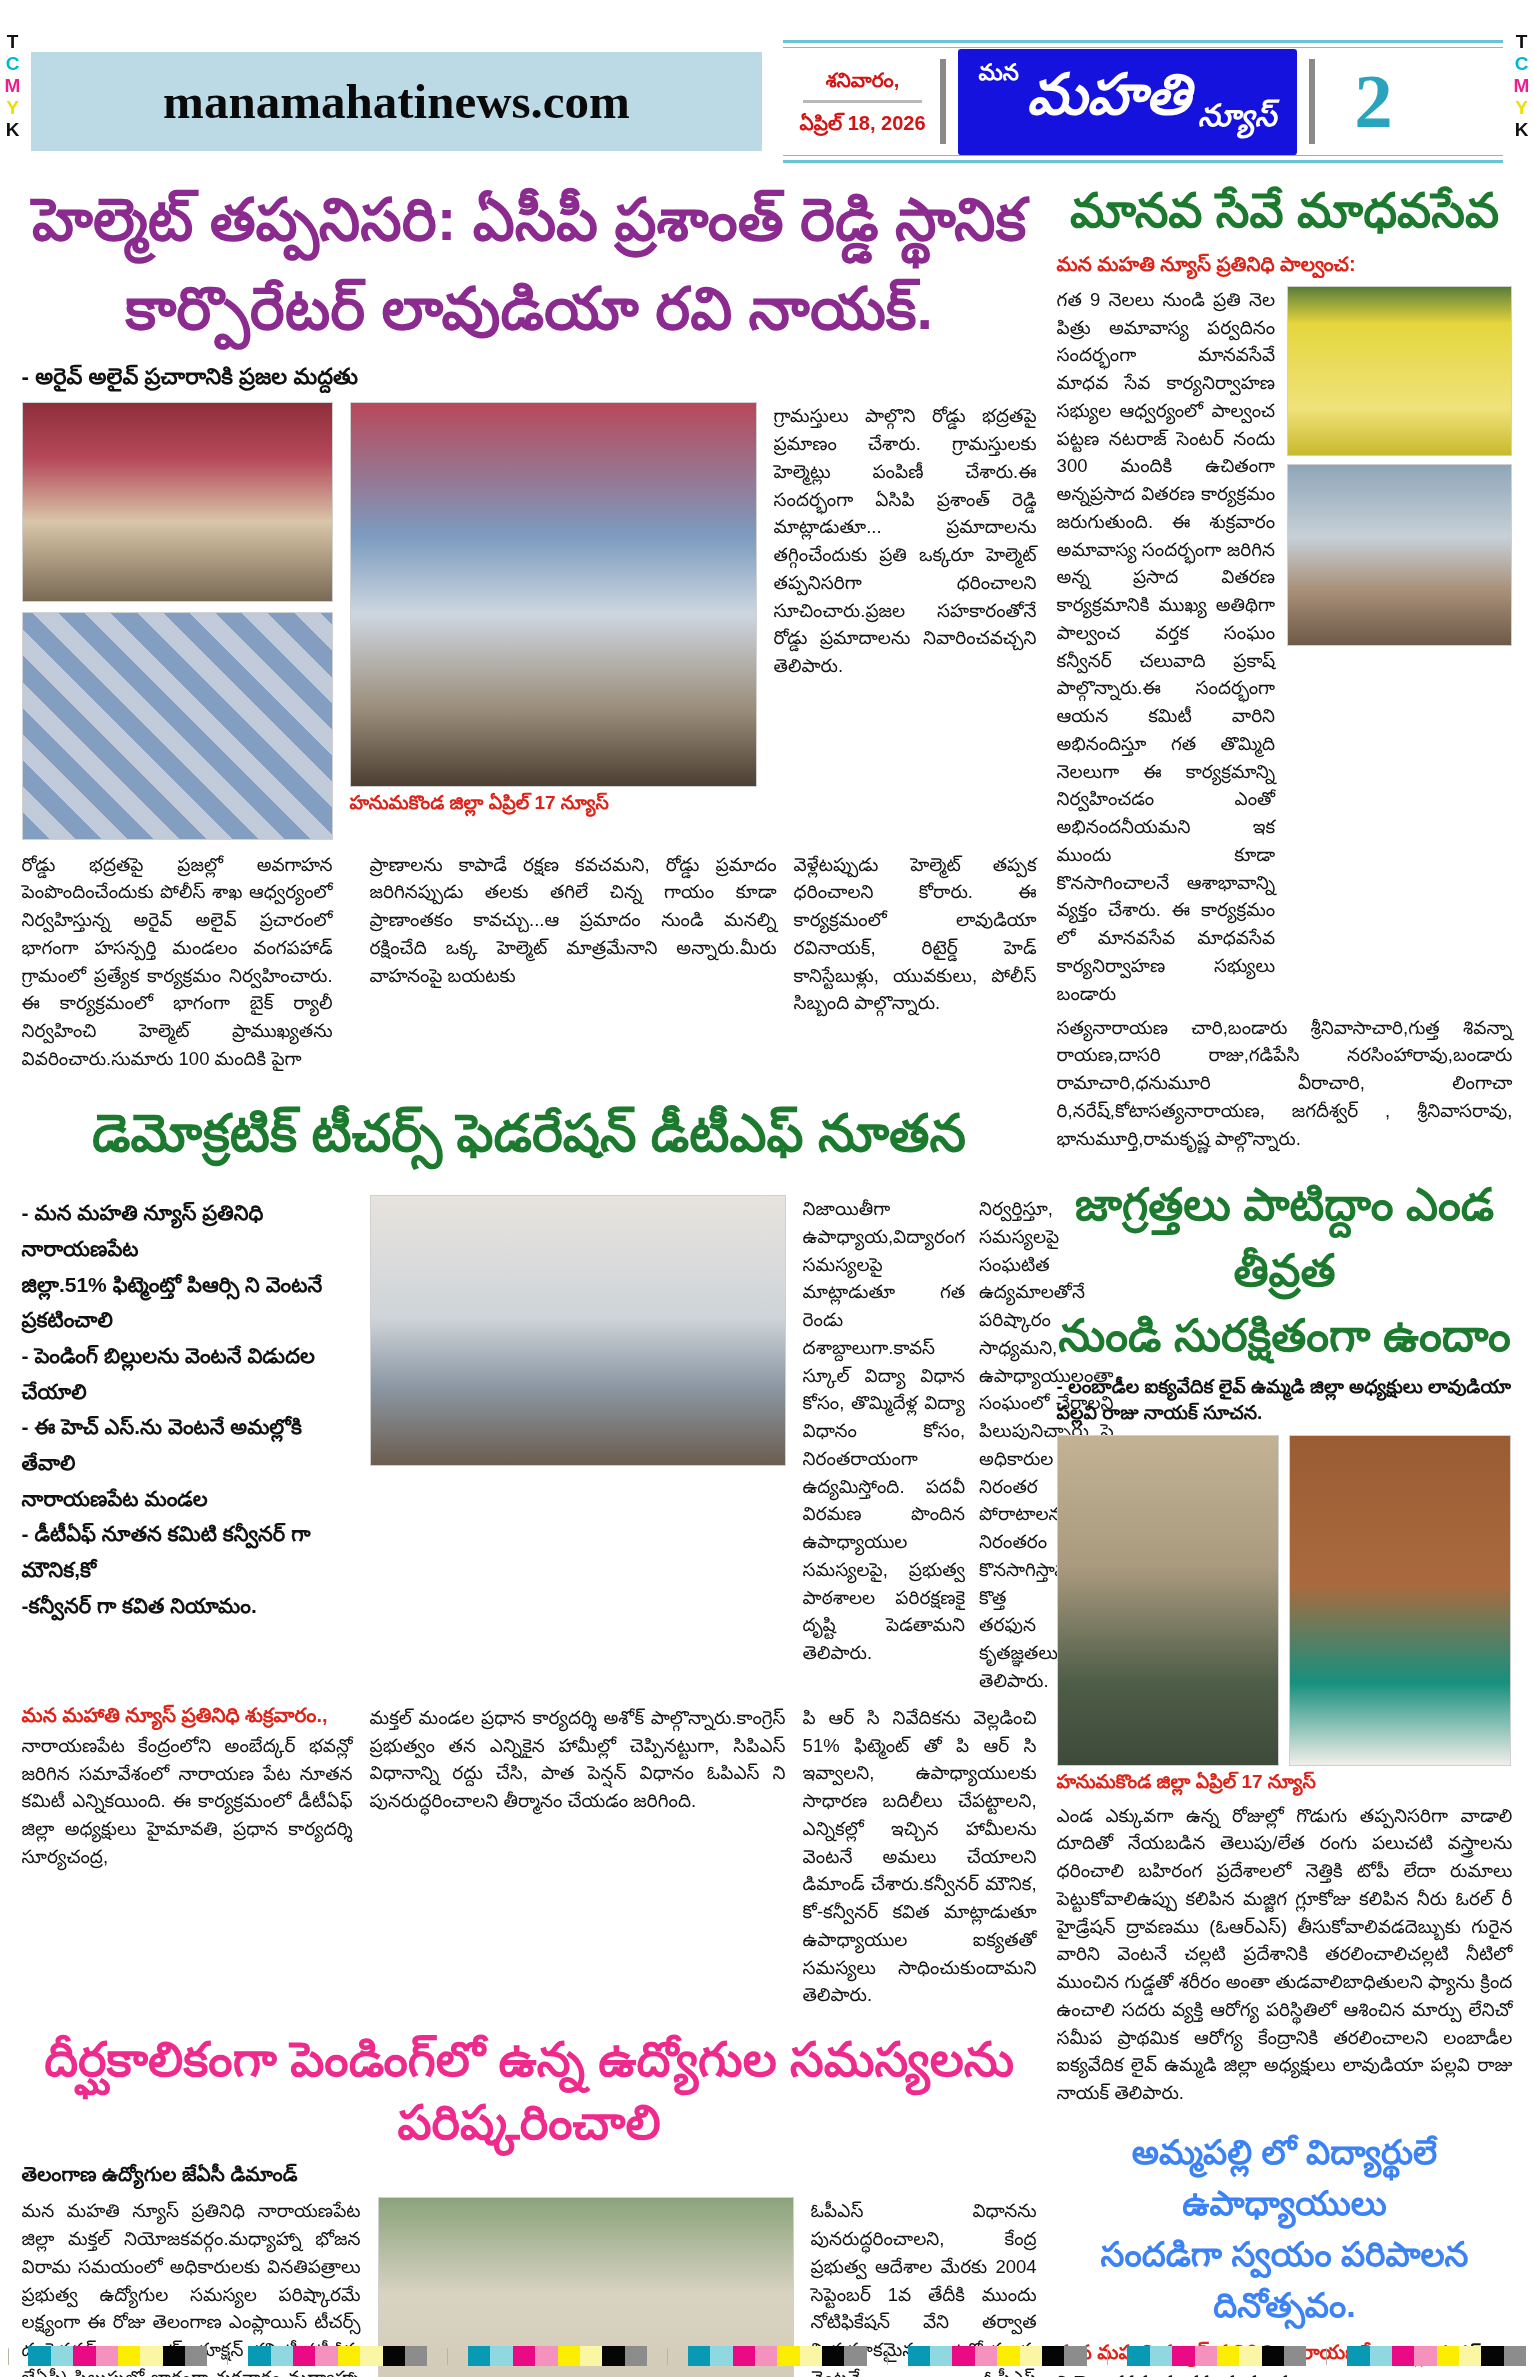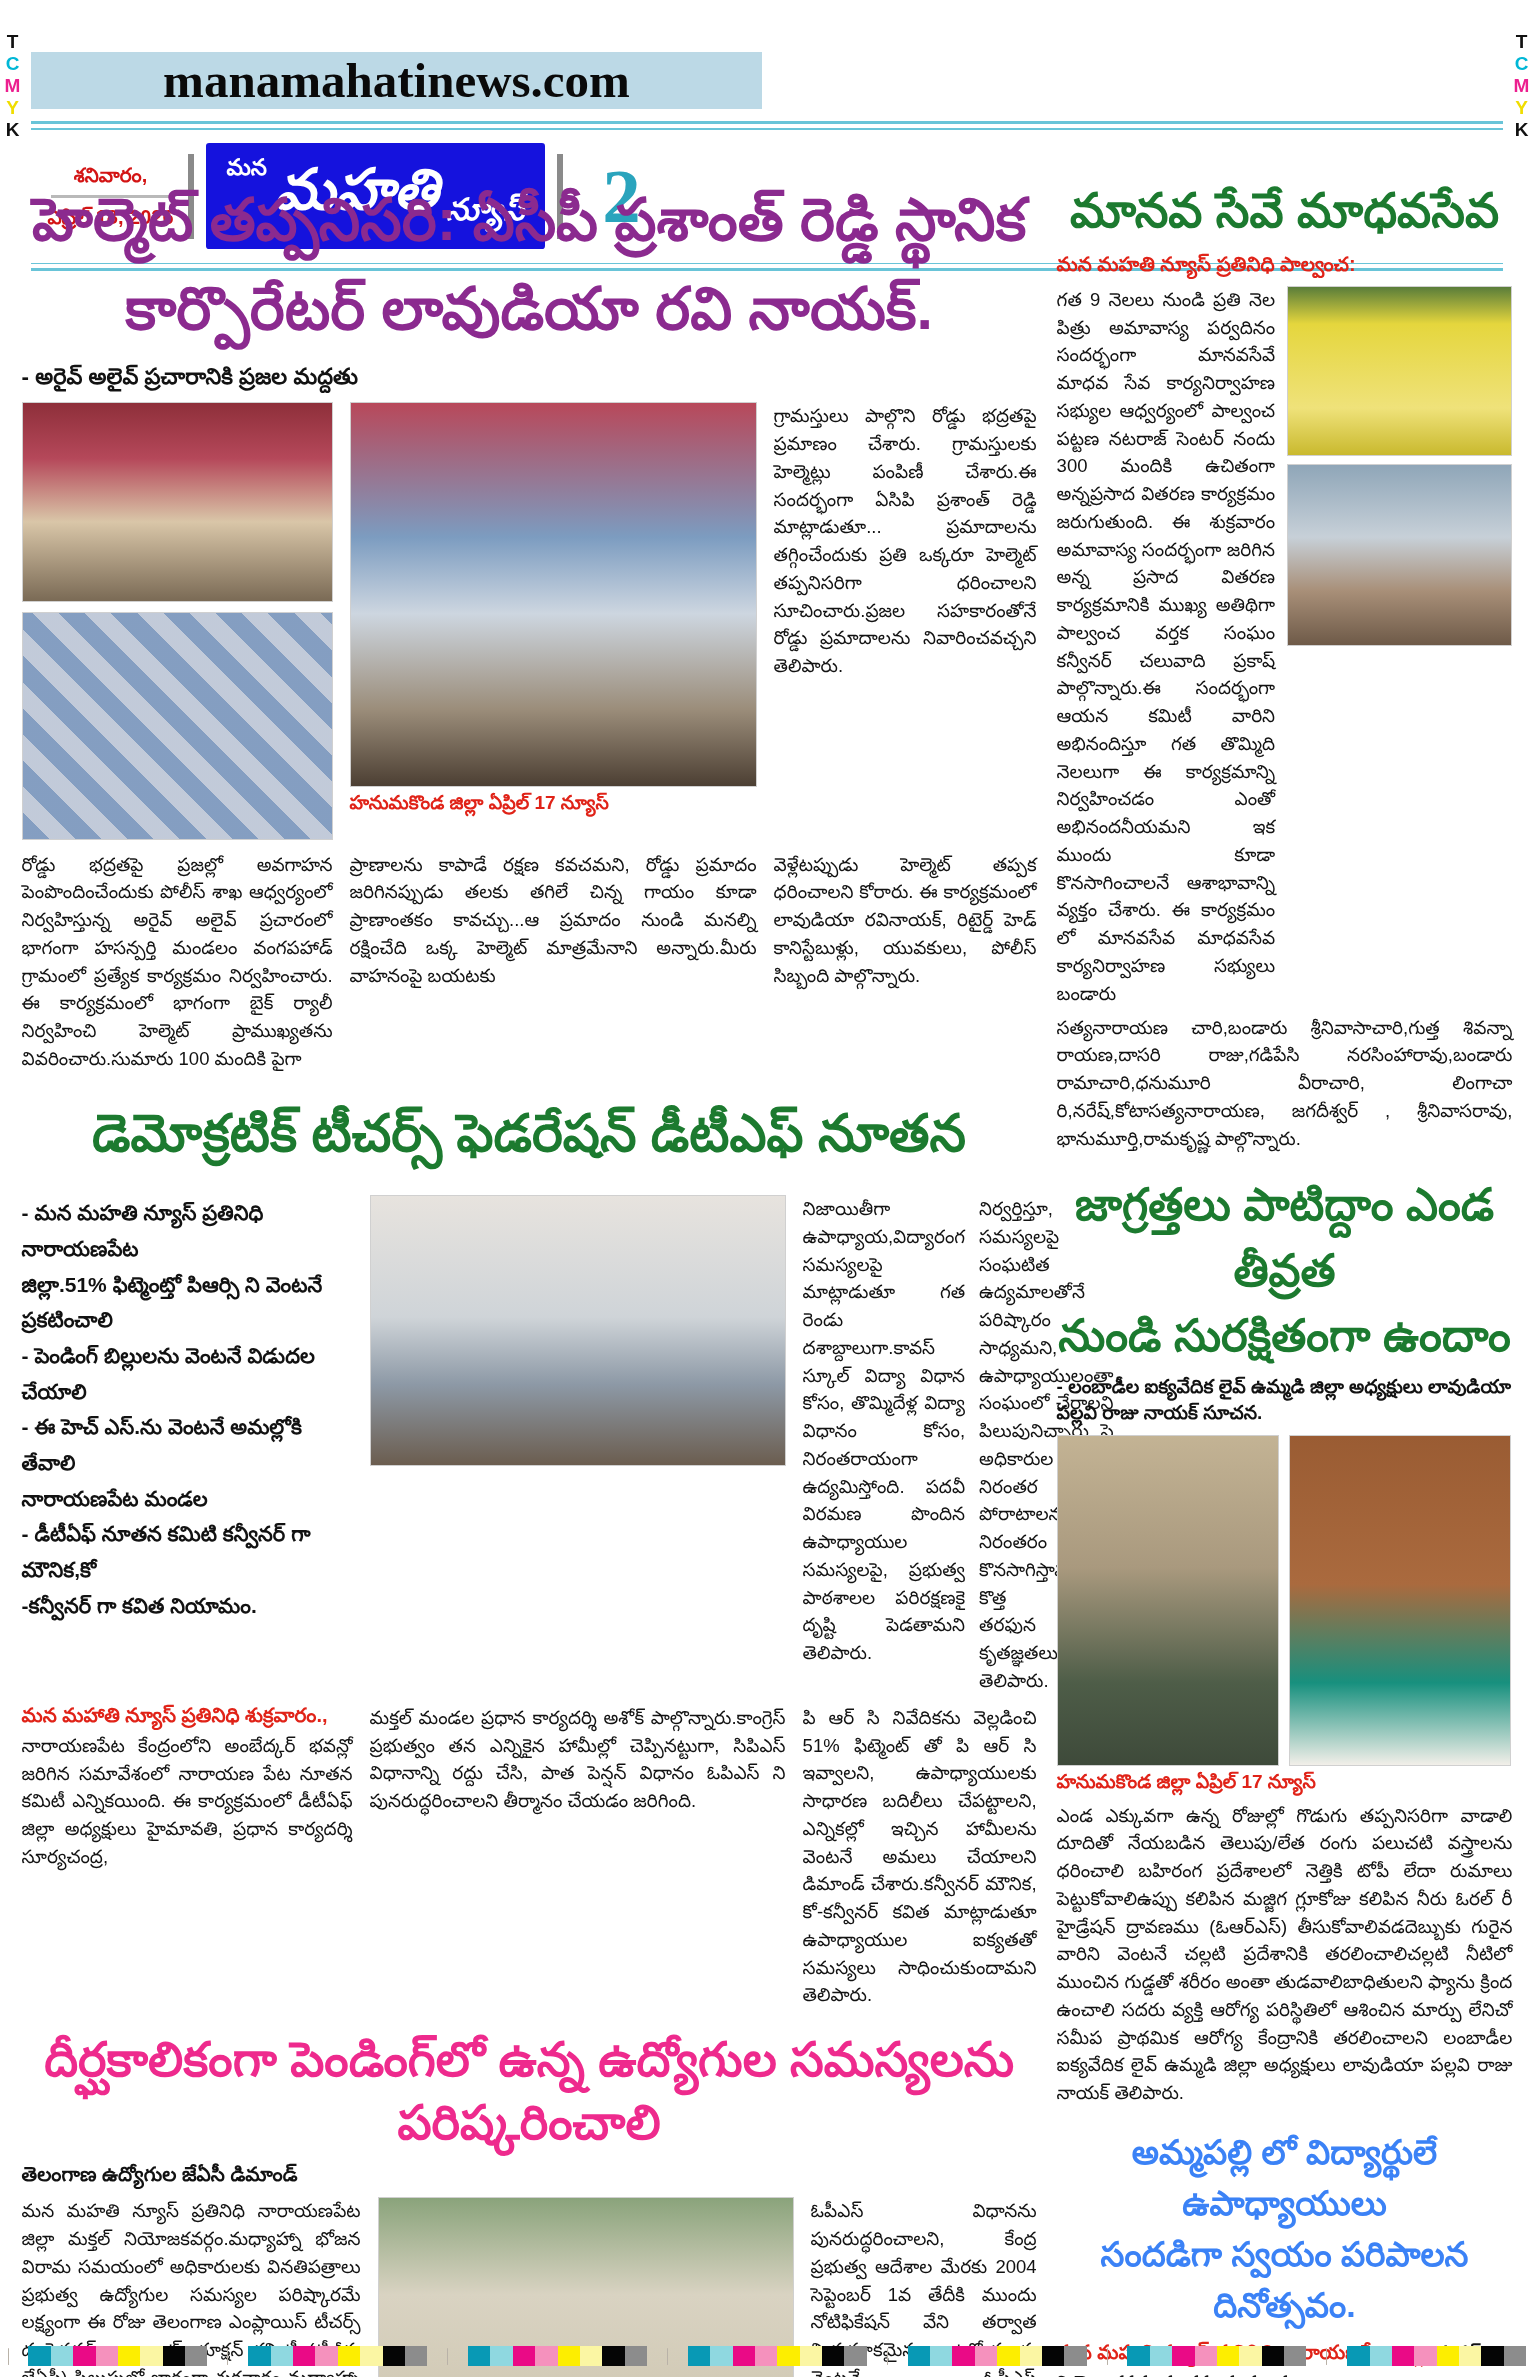--- a/index.html
+++ b/index.html
@@ -5,21 +5,21 @@
   html,body{margin:0;padding:0;background:#ffffff;}
   .page{position:relative;width:1534px;height:2377px;background:#fff;overflow:hidden;
         font-family:"Liberation Sans",sans-serif;color:#121212;}
   
   .reg-col{position:absolute;top:32px;display:flex;flex-direction:column;gap:3.1px;
            font-weight:bold;font-size:19px;line-height:1;}
   .reg-left{left:4.6px;}
   .reg-right{right:4.6px;}
   .reg-col span{display:block;text-align:center;}
   
-  .header{position:absolute;top:40px;left:31px;right:31px;height:123px;display:flex;gap:12px;flex-direction:column;}
+  .header{position:absolute;top:40px;left:31px;right:31px;height:123px;display:flex;gap:21px;}
   .site-box{width:731px;height:99px;margin-top:12.3px;background:#bcd9e6;display:flex;
             align-items:center;justify-content:center;}
   .site-box .site{font-family:"Liberation Serif",serif;font-weight:bold;font-size:49px;color:#0a0a0a;}
   .mast-box{flex:1;border-top:3.1px solid #69c4d8;border-bottom:3.1px solid #69c4d8;position:relative;
             display:flex;align-items:center;padding:19px 14px;box-sizing:border-box;}
   .mast-box:before{content:"";position:absolute;left:0;right:0;top:3.9px;height:1.5px;background:#69c4d8;}
   .mast-box:after{content:"";position:absolute;left:0;right:0;bottom:3.9px;height:1.5px;background:#69c4d8;}
   .date-block{width:131px;text-align:center;color:#d31414;font-weight:bold;font-size:20px;line-height:1.5;}
   .date-block .rule{height:3.1px;background:#b9b9b9;margin:4.6px 6.2px;}
   .v-div{width:5.4px;background:#8a8a8a;height:85px;margin:0 12.3px;}
@@ -112,21 +112,21 @@
           <div style="width:407px;flex:none;">
             <div class="photo" style="height:385px;background:linear-gradient(180deg,#b8485a 0%,#7c9cc0 35%,#cdd6e0 55%,#9b8d7a 80%,#4c3f33 100%);"></div>
             <div class="caption-red">హనుమకొండ జిల్లా ఏప్రిల్ 17 న్యూస్</div>
           </div>
           <div style="flex:1;min-width:0;">
             <div class="body-text">గ్రామస్తులు పాల్గొని రోడ్డు భద్రతపై ప్రమాణం చేశారు. గ్రామస్తులకు హెల్మెట్లు పంపిణీ చేశారు.ఈ సందర్భంగా ఏసిపి ప్రశాంత్ రెడ్డి మాట్లాడుతూ... ప్రమాదాలను తగ్గించేందుకు ప్రతి ఒక్కరూ హెల్మెట్ తప్పనిసరిగా ధరించాలని సూచించారు.ప్రజల సహకారంతోనే రోడ్డు ప్రమాదాలను నివారించవచ్చని తెలిపారు.</div>
           </div>
         </div>
         <div class="flex-row" style="margin-top:10.8px;">
           <div class="body-text" style="width:311px;flex:none;">రోడ్డు భద్రతపై ప్రజల్లో అవగాహన పెంపొందించేందుకు పోలీస్ శాఖ ఆధ్వర్యంలో నిర్వహిస్తున్న అరైవ్ అలైవ్ ప్రచారంలో భాగంగా హసన్పర్తి మండలం వంగపహాడ్ గ్రామంలో ప్రత్యేక కార్యక్రమం నిర్వహించారు. ఈ కార్యక్రమంలో భాగంగా బైక్ ర్యాలీ నిర్వహించి హెల్మెట్ ప్రాముఖ్యతను వివరించారు.సుమారు 100 మందికి పైగా</div>
-          <div class="body-text" style="width:407px;flex:none;">ప్రాణాలను కాపాడే రక్షణ కవచమని, రోడ్డు ప్రమాదం జరిగినప్పుడు తలకు తగిలే చిన్న గాయం కూడా ప్రాణాంతకం కావచ్చు...ఆ ప్రమాదం నుండి మనల్ని రక్షించేది ఒక్క హెల్మెట్ మాత్రమేనాని అన్నారు.మీరు వాహనంపై బయటకు</div>
+          <div class="body-text" style="width:407px;flex:none;margin-left:20px;">ప్రాణాలను కాపాడే రక్షణ కవచమని, రోడ్డు ప్రమాదం జరిగినప్పుడు తలకు తగిలే చిన్న గాయం కూడా ప్రాణాంతకం కావచ్చు...ఆ ప్రమాదం నుండి మనల్ని రక్షించేది ఒక్క హెల్మెట్ మాత్రమేనాని అన్నారు.మీరు వాహనంపై బయటకు</div>
           <div class="body-text" style="flex:1;min-width:0;">వెళ్లేటప్పుడు హెల్మెట్ తప్పక ధరించాలని కోరారు. ఈ కార్యక్రమంలో లావుడియా రవినాయక్, రిటైర్డ్ హెడ్ కానిస్టేబుళ్లు, యువకులు, పోలీస్ సిబ్బంది పాల్గొన్నారు.</div>
         </div>
       </div>
 
       <div class="article">
         <div class="h-green-big">డెమోక్రటిక్ టీచర్స్ ఫెడరేషన్ డీటీఎఫ్ నూతన</div>
         <div class="flex-row" style="margin-top:22px;">
           <div style="width:331px;flex:none;">
             <div>
                 <div class="list-item">- మన మహతి న్యూస్ ప్రతినిధి నారాయణపేట</div>

